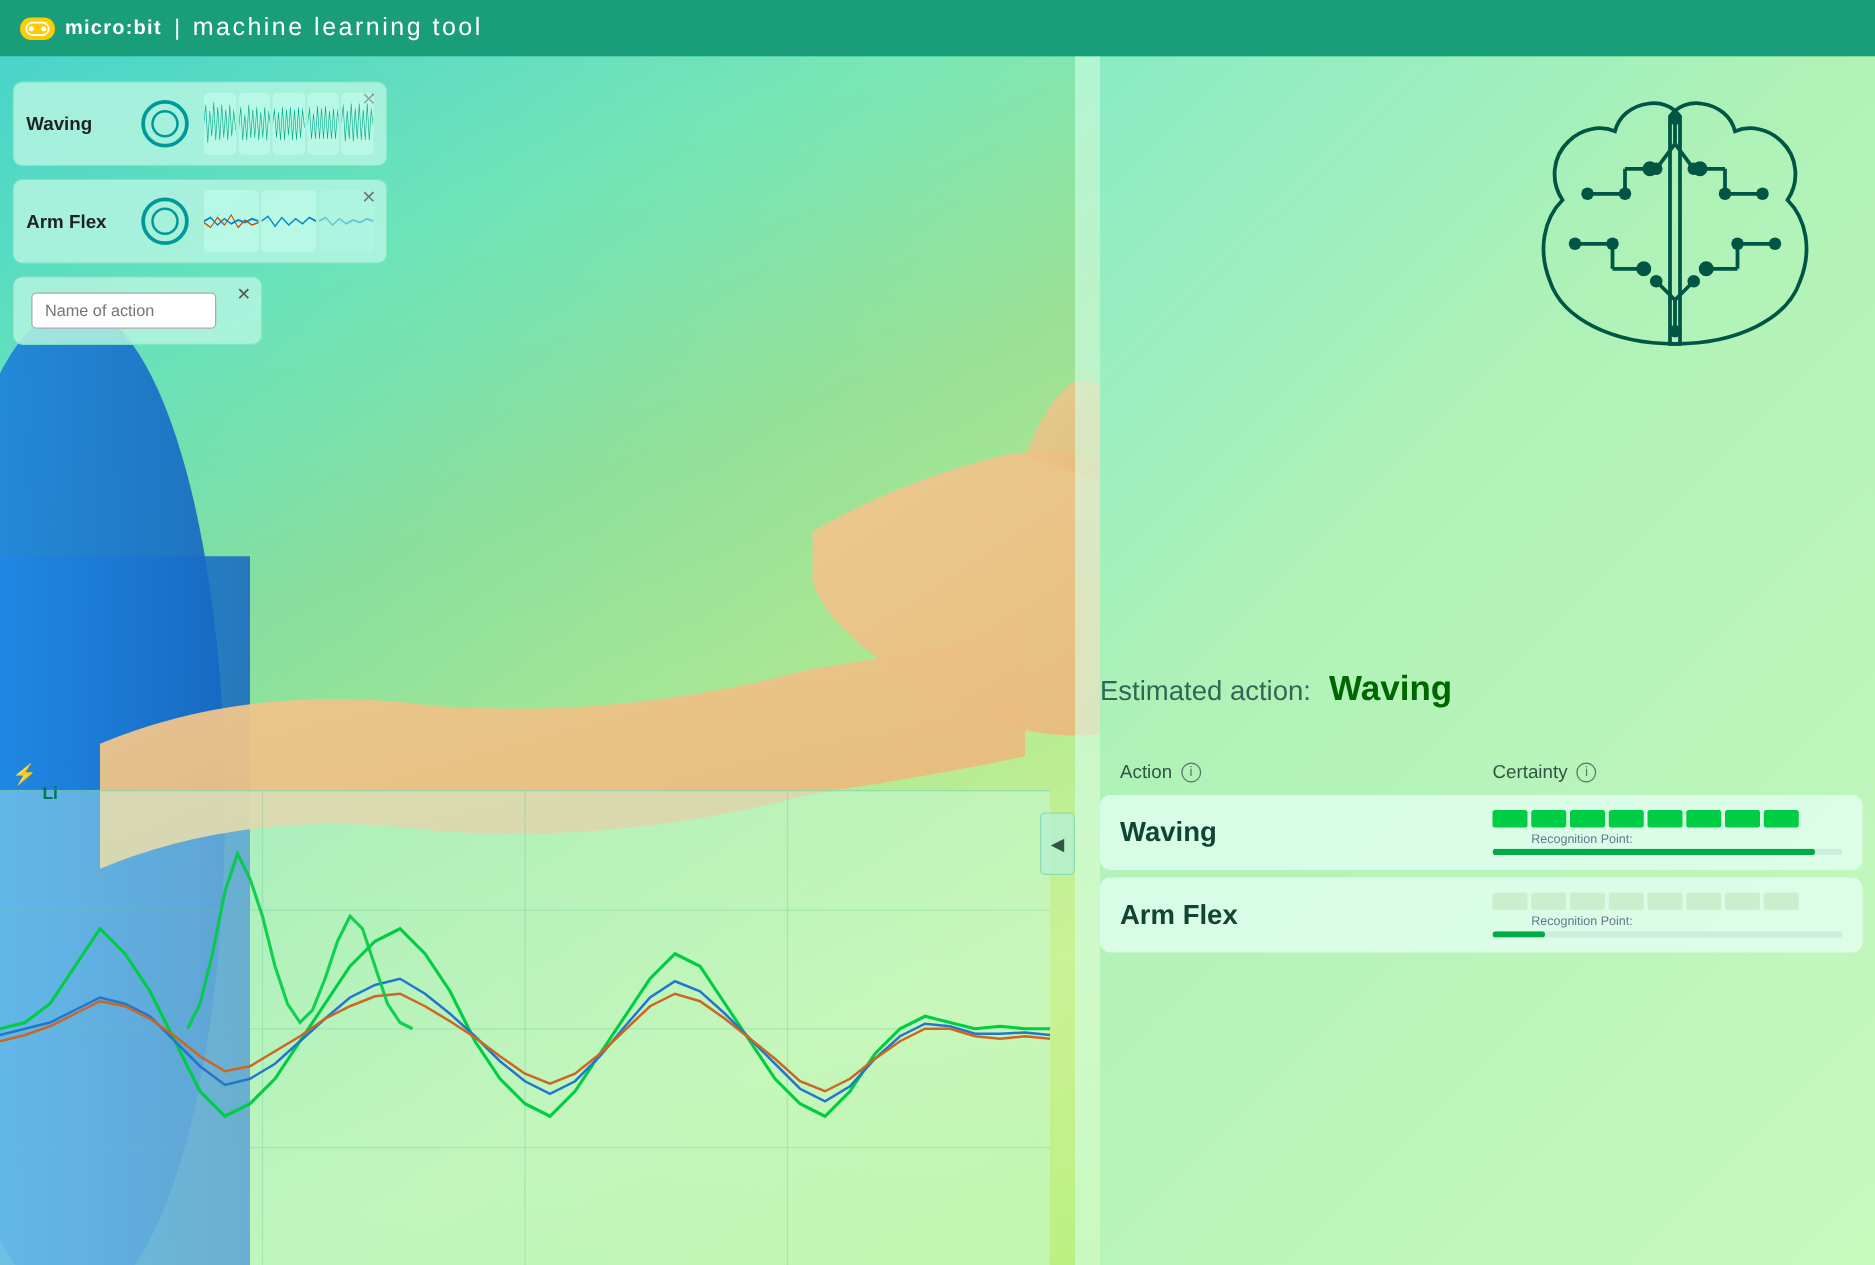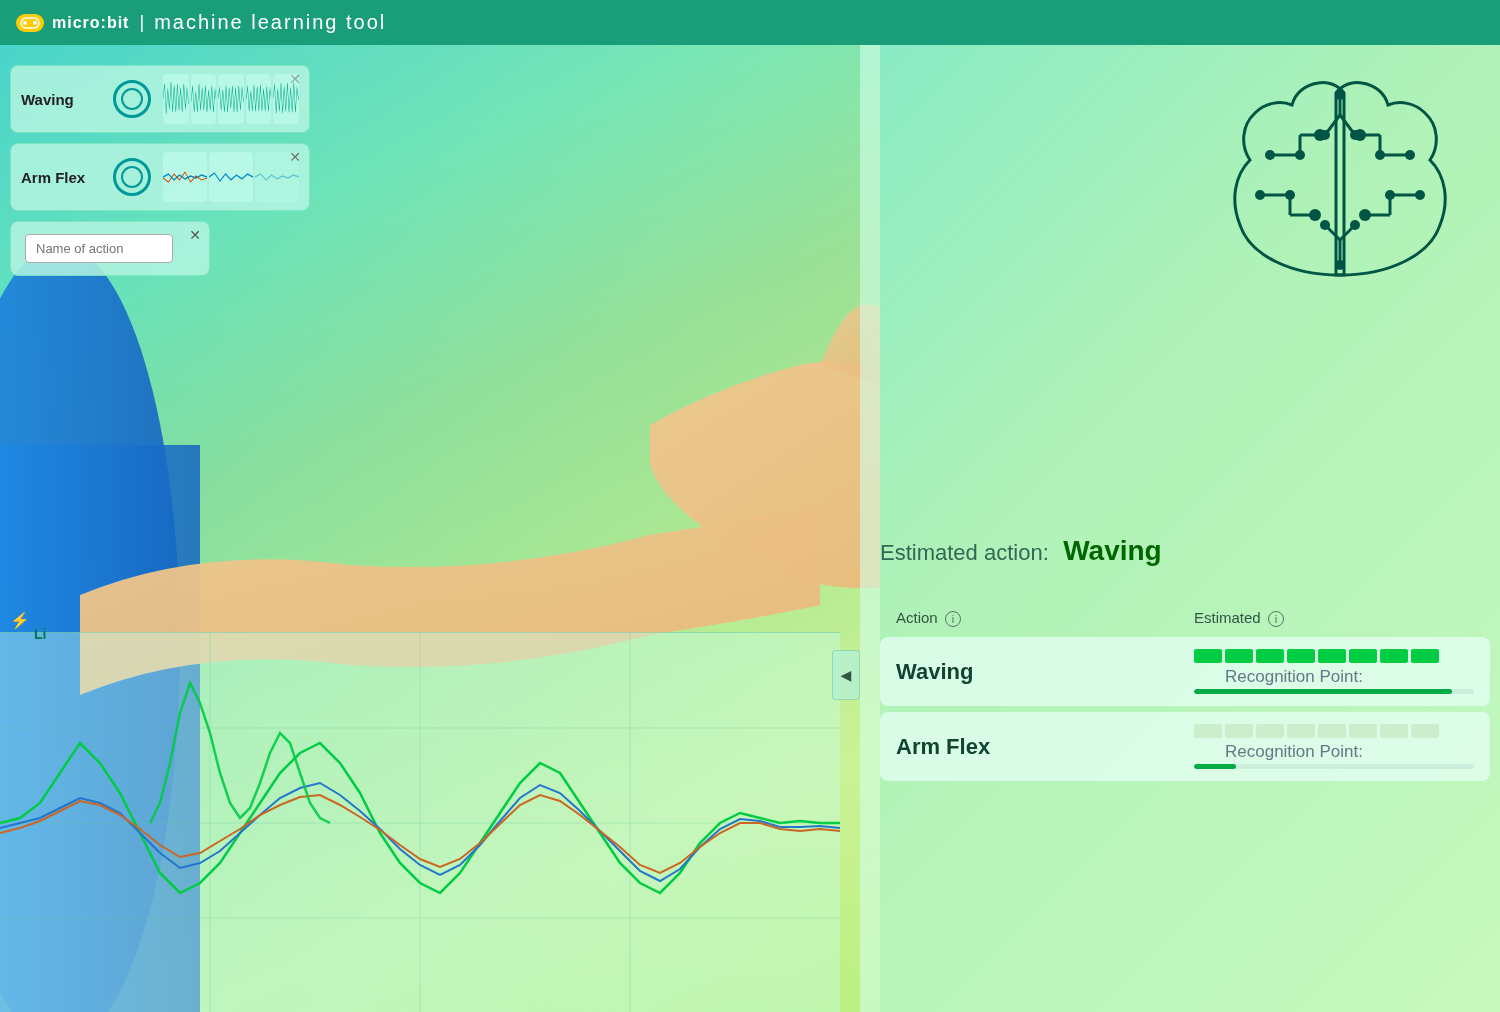--- a/index.html
+++ b/index.html
@@ -295,21 +295,21 @@
     .certainty-bar {
       width: 28px;
       height: 14px;
       border-radius: 2px;
       background: #00cc44;
     }
     .certainty-bar.empty {
       background: #cceecc;
     }
     .recognition-point-label {
-      font-size: 17px;
+      font-size: 10px;
       color: #667788;
       margin-bottom: 2px;
       padding-left: 31px;
     }
     .recognition-bar-container {
       height: 5px;
       background: #cceedd;
       border-radius: 3px;
       overflow: hidden;
       width: 100%;
@@ -546,21 +546,21 @@
     <span class="est-value">Waving</span>
   </div>
 
   <div id="results-table">
     <div class="results-header">
       <div class="col-action">
         <span>Action</span>
         <span class="col-info">i</span>
       </div>
       <div class="col-certainty">
-        <span>Estimated</span>
+        <span>Certainty</span>
         <span class="col-info">i</span>
       </div>
     </div>
 
     <div class="result-row">
       <div class="row-action-name">Waving</div>
       <div class="row-certainty">
         <div class="certainty-bars">
           <div class="certainty-bar"></div>
           <div class="certainty-bar"></div>

